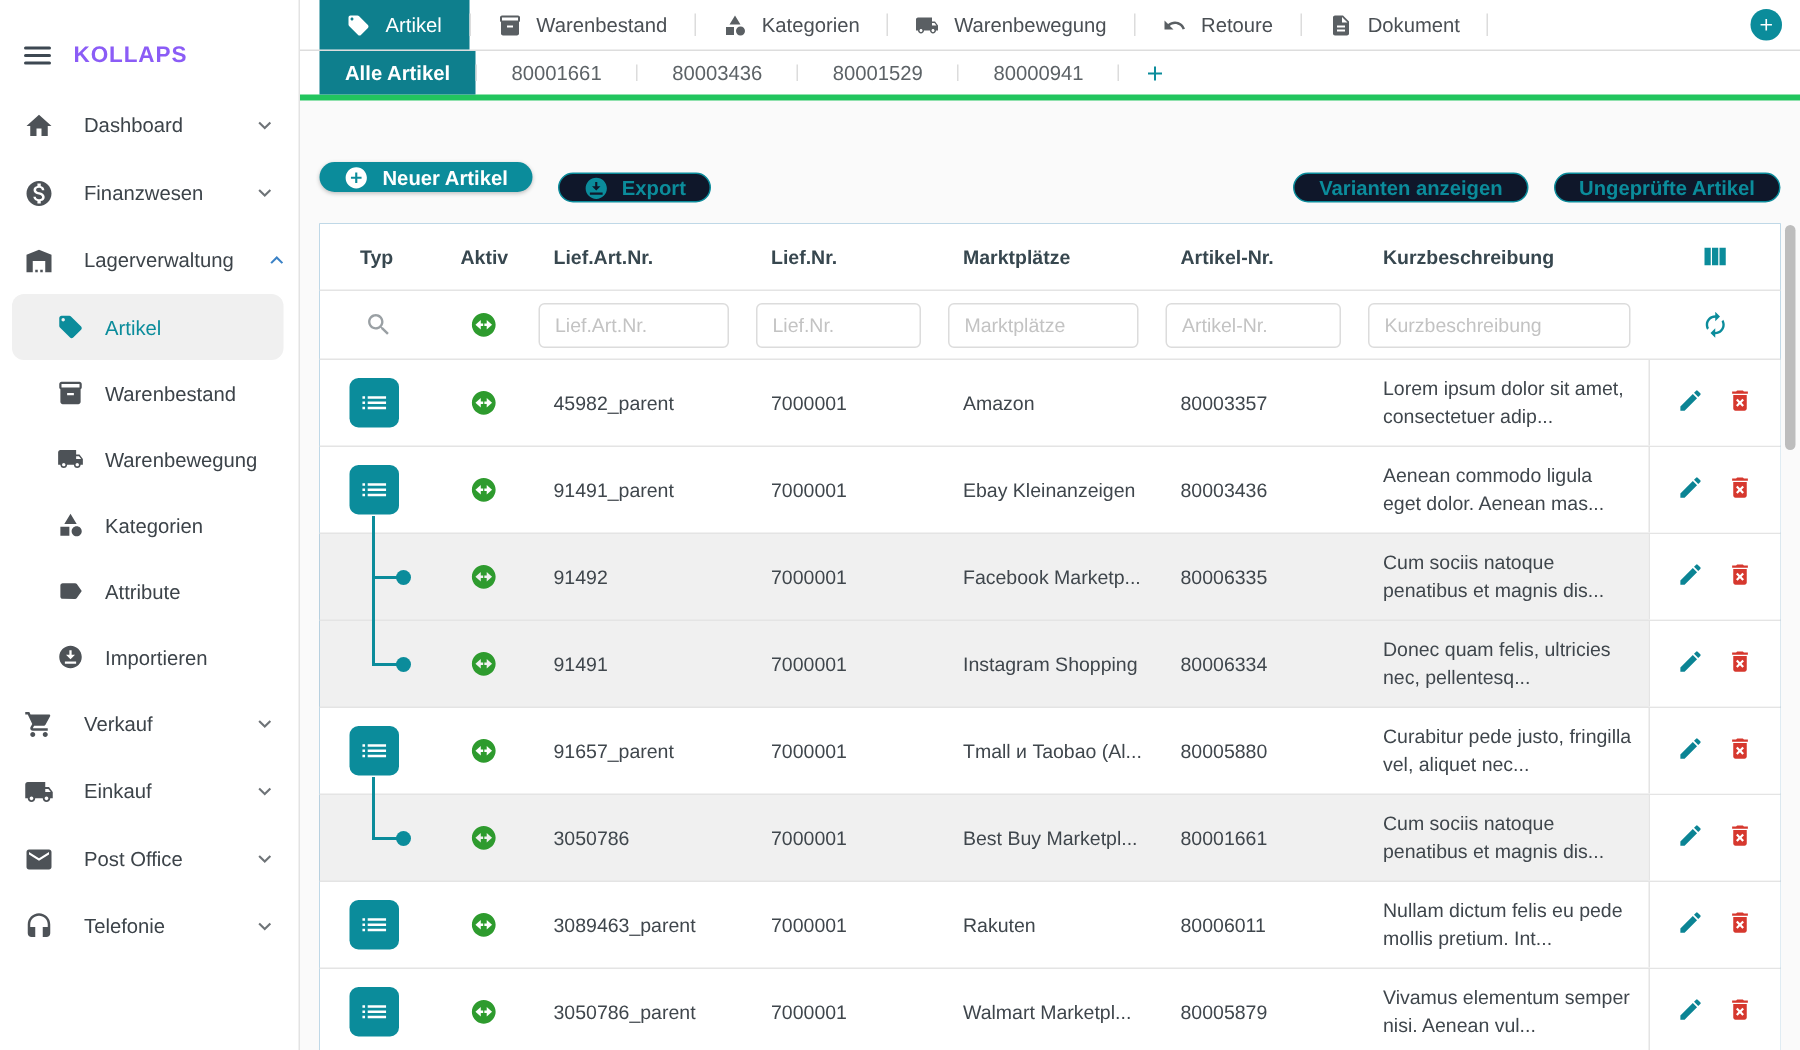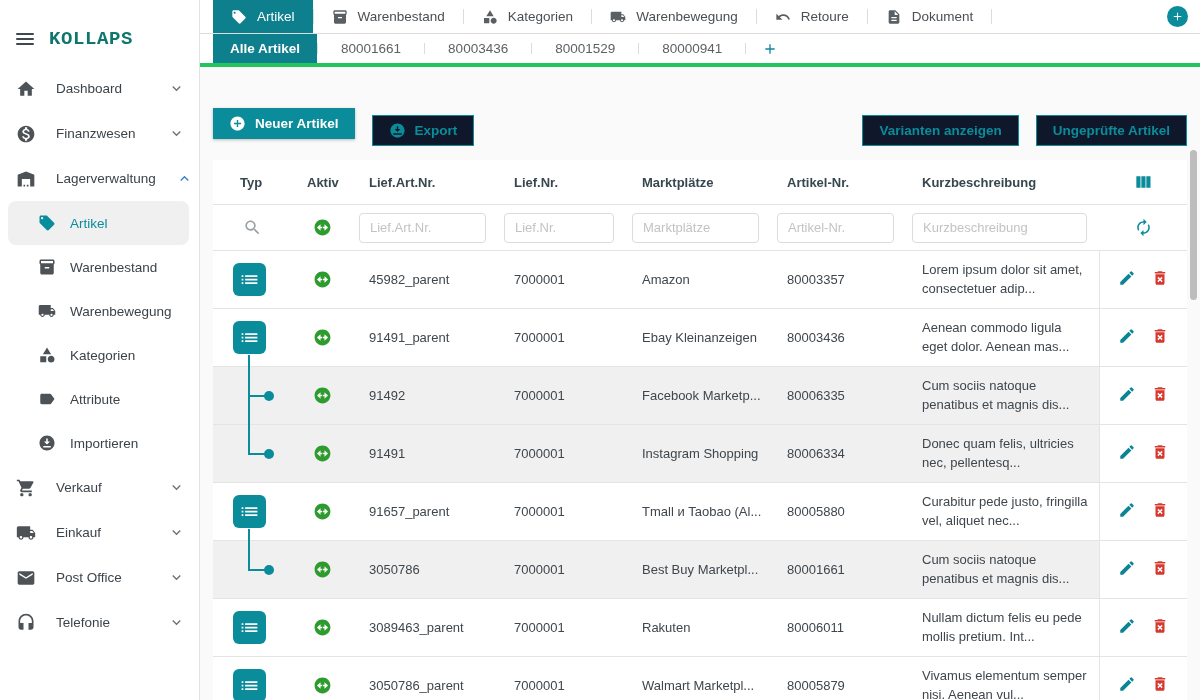--- a/index.html
+++ b/index.html
@@ -17,21 +17,21 @@
   html,body{width:1200px;height:700px;overflow:hidden;}
   body{font-family:"Liberation Sans",sans-serif;font-size:13px;color:var(--text);background:#fff;display:flex;}
   .icon{display:inline-flex;align-items:center;justify-content:center;}
   .icon svg{width:100%;height:100%;display:block;}
 
   
   .sidebar{width:200px;flex:none;background:#fff;border-right:1px solid #e3e3e3;padding-top:6px;overflow:hidden;}
   .sb-header{display:flex;align-items:center;gap:15px;padding:22px 16px 16px;}
   .burger{display:flex;flex-direction:column;gap:3px;width:18px;cursor:pointer;}
   .burger i{display:block;height:2px;background:#3d4852;border-radius:1px;}
-  .sb-title{font-weight:700;font-size:19px;letter-spacing:.6px;color:#0f766e;font-family:Liberation Mono, monospace;}
+  .sb-title{font-weight:700;font-size:15px;letter-spacing:.6px;color:#8b5cf6;}
   .nav-item{display:flex;align-items:center;gap:20px;height:45px;padding:0 14px 0 16px;cursor:pointer;}
   .nav-item .icon{width:20px;height:20px;color:#4d5257;flex:none;}
   .nav-item .label{flex:1;font-size:13.5px;color:var(--text);white-space:nowrap;}
   .nav-item .chev{width:17px;height:17px;color:#6f7478;}
   .nav-item .chev.up{color:#3b82c6;}
   .nav-item.sub{margin:0 10px 0 8px;border-radius:8px;padding:0 8px 0 30px;height:44px;gap:14px;}
   .nav-item.sub .icon{width:18px;height:18px;}
   .nav-item.sub.active{background:#f0f0f0;}
   .nav-item.sub.active .icon,.nav-item.sub.active .label{color:var(--accent2);}
 
@@ -47,21 +47,21 @@
   .round-add{width:21px;height:21px;border-radius:50%;background:var(--accent2);color:#fff;align-self:center;margin-right:12px;flex:none;cursor:pointer;display:flex;align-items:center;justify-content:center;}
   .round-add .icon{width:13px;height:13px;}
   .subtabbar{height:33px;flex:none;background:#fff;border-bottom:4px solid #22c55e;display:flex;align-items:stretch;padding-left:13px;}
   .subtab{display:flex;align-items:center;padding:0 23px;color:var(--text-soft);font-size:13.5px;cursor:pointer;}
   .subtab.active{background:var(--accent);color:#fff;font-weight:700;padding:0 17px;}
   .subtab-add{display:flex;align-items:center;padding:0 16px;color:var(--accent2);cursor:pointer;}
   .subtab-add .icon{width:16px;height:16px;}
 
   
   .toolbar{display:flex;align-items:center;padding:34px 13px 14px;gap:17px;flex:none;}
-  .btn{height:31px;border-radius:0;display:inline-flex;align-items:center;gap:9px;padding:0 16px;font-size:13.5px;font-weight:600;cursor:pointer;border:none;background:none;font-family:inherit;}
+  .btn{height:20px;border-radius:12px;display:inline-flex;align-items:center;gap:9px;padding:0 16px;font-size:13.5px;font-weight:600;cursor:pointer;border:none;background:none;font-family:inherit;}
   .btn .icon{width:17px;height:17px;}
   .btn.primary{background:var(--accent2);color:#fff;box-shadow:0 1px 3px rgba(0,0,0,.25);}
   .btn.outline{border:1px solid var(--accent2);color:var(--accent2);background:#0f172a;margin-top:14px;}
   .toolbar-right{margin-left:auto;display:flex;gap:17px;}
 
   
   .table{margin:0 13px;background:#0369a1;flex:1;min-height:0;--cols:78px 62px 145px 128px 145px 135px 1fr 88px;}
   .thead,.tfilter,.trow{display:grid;grid-template-columns:var(--cols);align-items:center;border-bottom:1px solid var(--border);}
   .thead{height:45px;font-weight:700;color:#37474f;background:#fff;}
   .hcell{padding-left:16px;}

